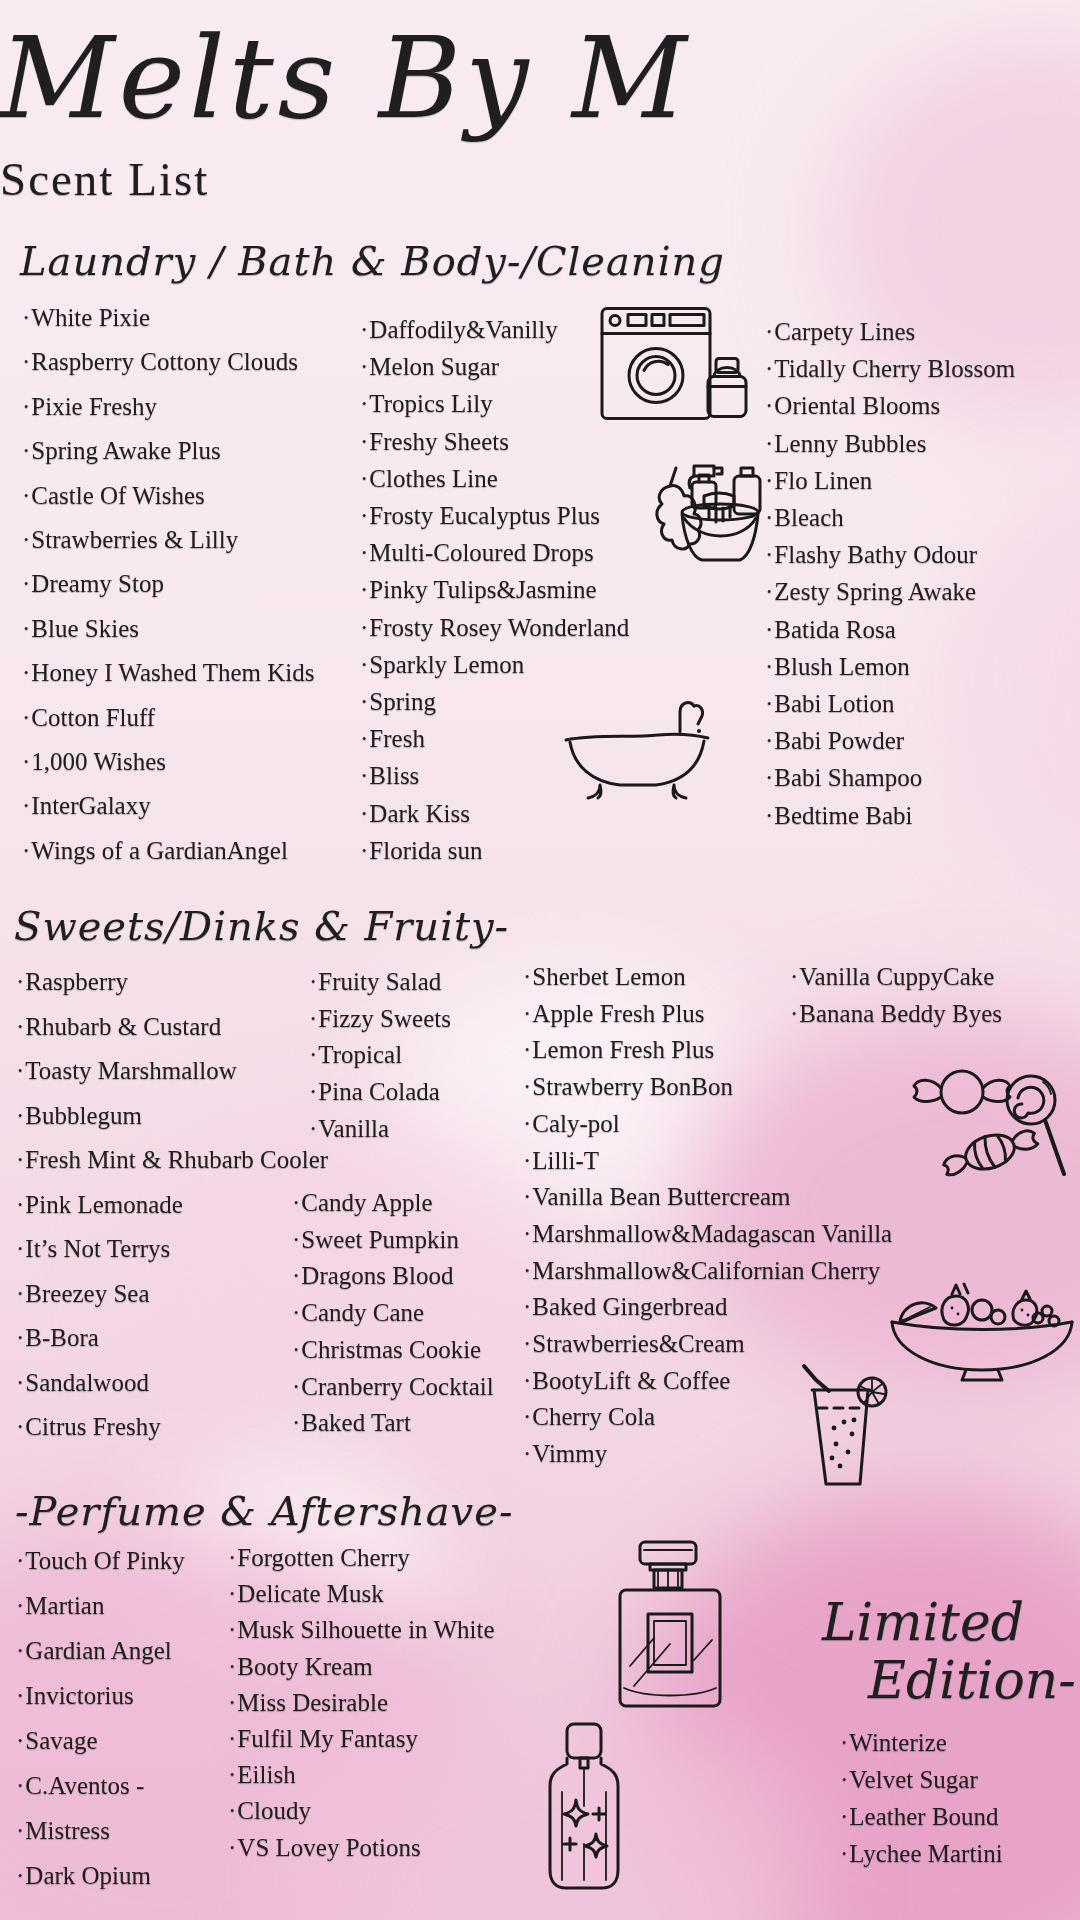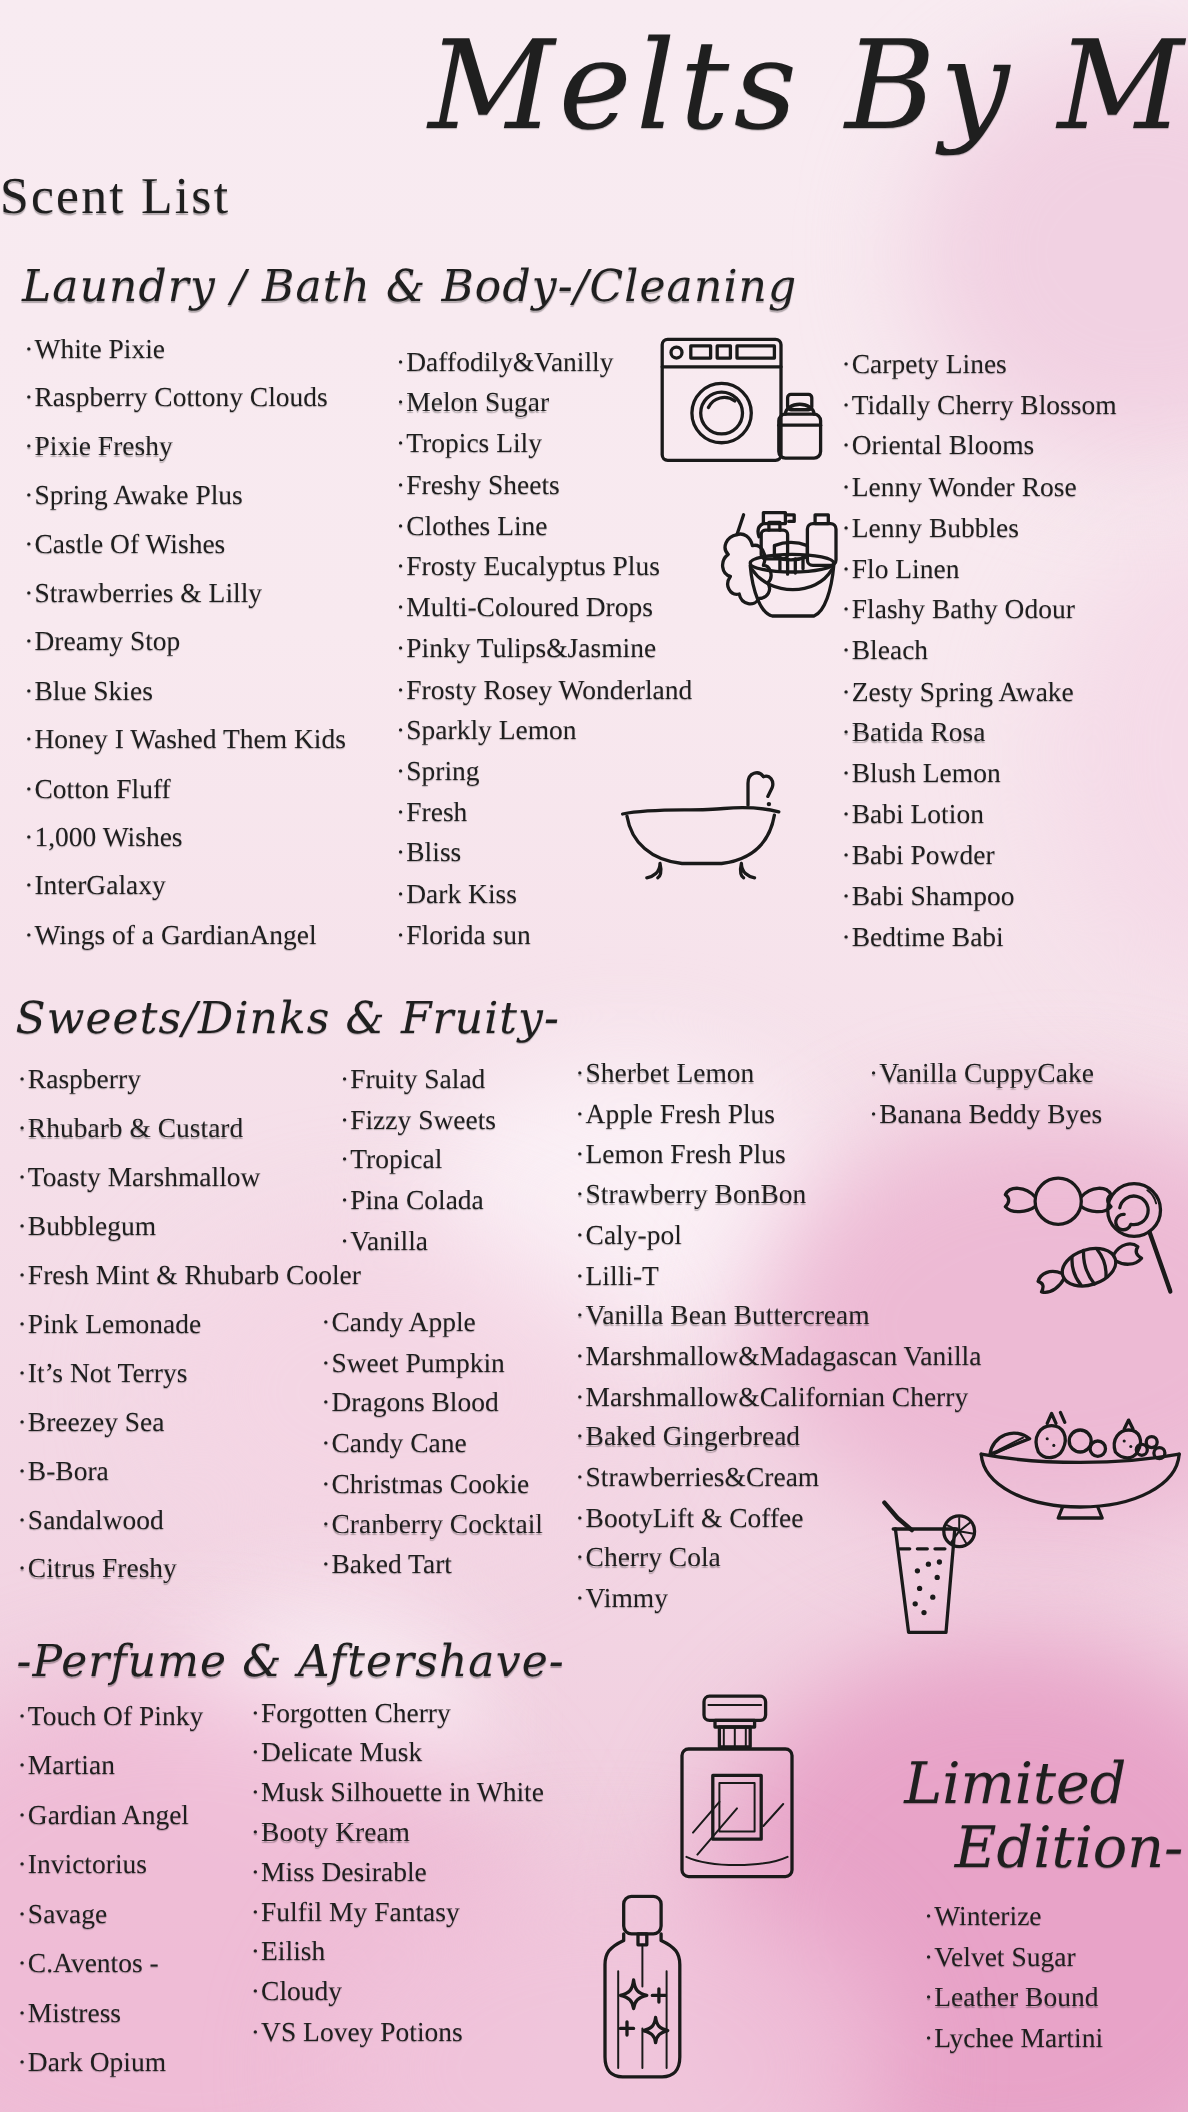--- a/index.html
+++ b/index.html
@@ -11,21 +11,21 @@
   .b1 { left:830px; top:40px;  width:420px; height:380px; background:rgba(240,205,223,.85); }
   .b2 { left:950px; top:470px; width:320px; height:430px; background:rgba(243,214,229,.7); }
   .b3 { left:690px; top:1010px; width:540px; height:390px; background:rgba(235,177,208,.8); }
   .b4 { left:140px; top:1110px; width:430px; height:310px; background:rgba(244,212,228,.65); }
   .b5 { left:-160px; top:1520px; width:650px; height:500px; background:rgba(238,186,213,.85); }
   .b6 { left:630px; top:1490px; width:580px; height:520px; background:rgba(231,158,197,.9); }
   .b7 { left:290px; top:1700px; width:520px; height:360px; background:rgba(240,196,219,.75); }
   .b8 { left:150px; top:1470px; width:280px; height:190px; background:rgba(253,249,251,.95); }
   .b9 { left:380px; top:960px;  width:380px; height:270px; background:rgba(252,246,249,.75); }
 
-  .brand { position:absolute; top:14px; left:0; width:100%; text-align:right;
+  .brand { position:absolute; top:14px; left:0; width:100%; text-align:left;
            font-family:"DejaVu Serif", serif; font-style:italic; font-size:112px;
            letter-spacing:4px; line-height:1.15; text-shadow:0 1px 1px rgba(0,0,0,.25); }
   .subtitle { position:absolute; top:152px; left:0; width:100%; text-align:left;
               font-size:47px; letter-spacing:2px; text-shadow:0 1px 1px rgba(0,0,0,.3); }
 
   .heading { position:absolute; font-family:"DejaVu Serif", serif; font-style:italic;
              font-size:40px; white-space:nowrap; letter-spacing:1px;
              text-shadow:0 1px 1px rgba(0,0,0,.3); }
   #h-laundry { left:20px;  top:238px; }
   #h-sweets  { left:14px;  top:903px; }
@@ -119,25 +119,24 @@
       <li><span class="b">·</span>Spring</li>
       <li><span class="b">·</span>Fresh</li>
       <li><span class="b">·</span>Bliss</li>
       <li><span class="b">·</span>Dark Kiss</li>
       <li><span class="b">·</span>Florida sun</li>
     </ul>
   <ul class="col" id="s1c3">
       <li><span class="b">·</span>Carpety Lines</li>
       <li><span class="b">·</span>Tidally Cherry Blossom</li>
       <li><span class="b">·</span>Oriental Blooms</li>
-      <li><span class="b">·</span>Lenny Wonder Rose</li>
       <li><span class="b">·</span>Lenny Bubbles</li>
       <li><span class="b">·</span>Flo Linen</li>
+      <li><span class="b">·</span>Bleach</li>
       <li><span class="b">·</span>Flashy Bathy Odour</li>
-      <li><span class="b">·</span>Bleach</li>
       <li><span class="b">·</span>Zesty Spring Awake</li>
       <li><span class="b">·</span>Batida Rosa</li>
       <li><span class="b">·</span>Blush Lemon</li>
       <li><span class="b">·</span>Babi Lotion</li>
       <li><span class="b">·</span>Babi Powder</li>
       <li><span class="b">·</span>Babi Shampoo</li>
       <li><span class="b">·</span>Bedtime Babi</li>
     </ul>
 
   <div class="icon" id="ic-washer">

